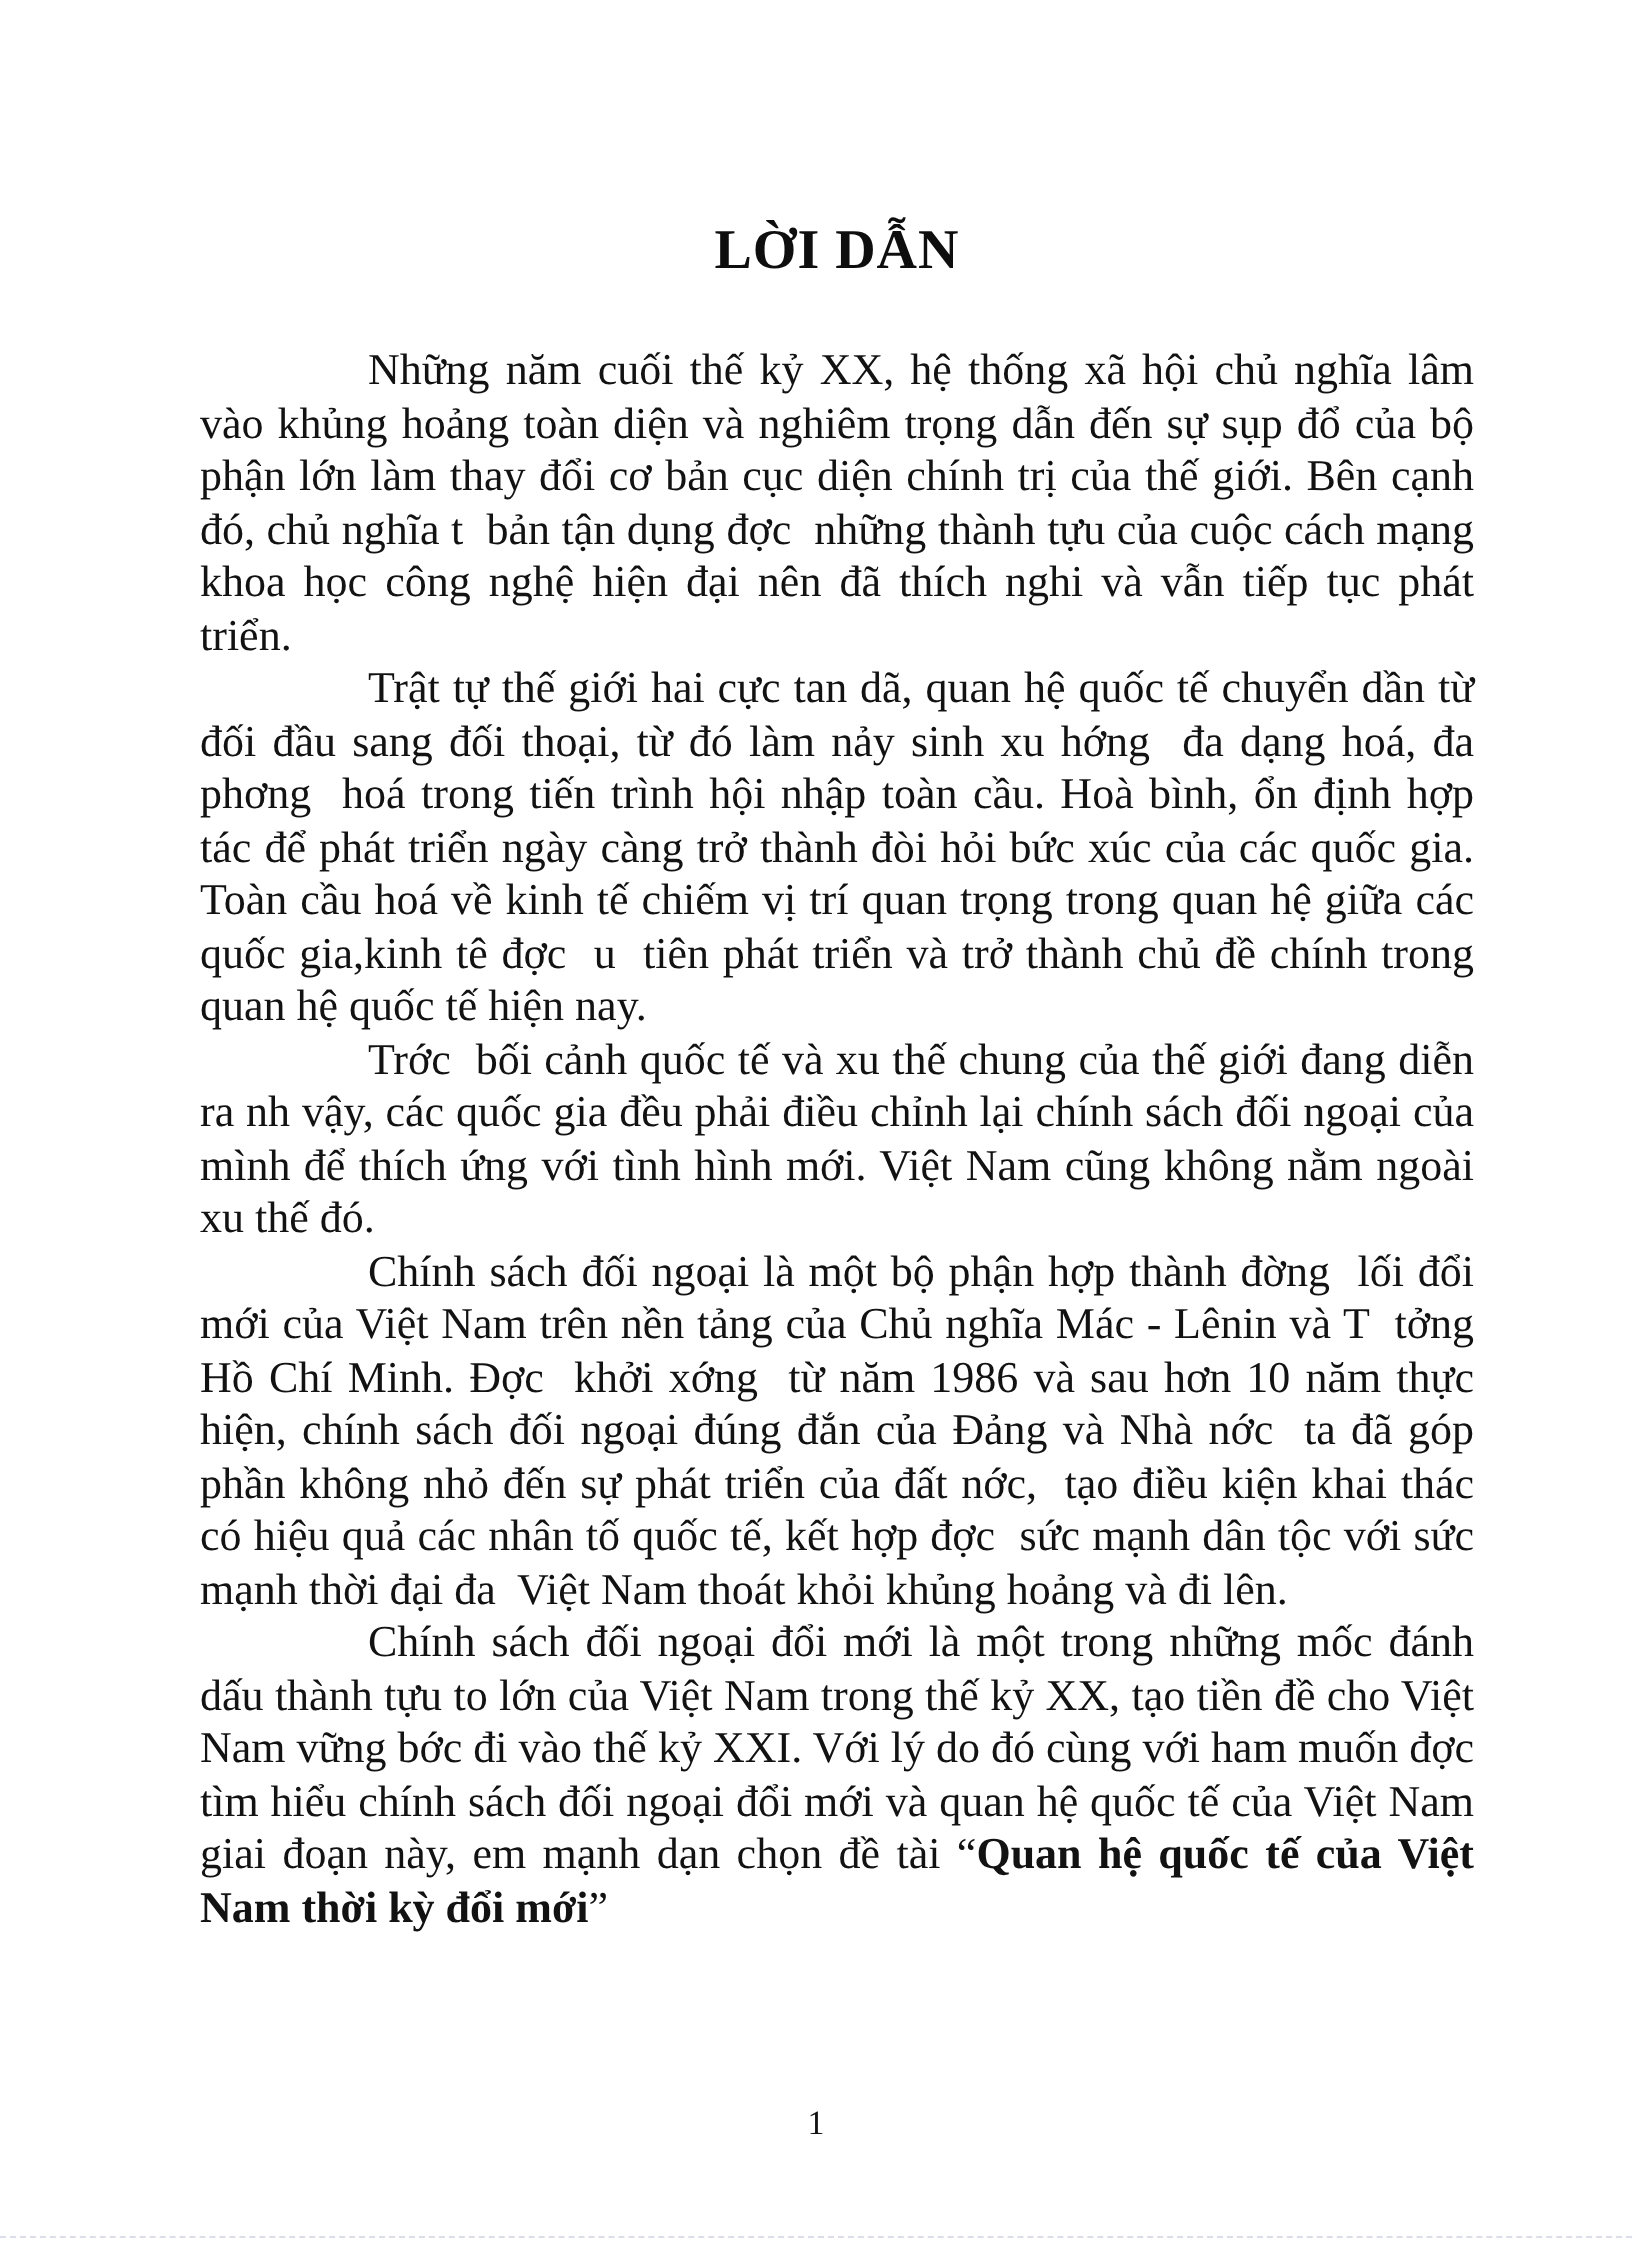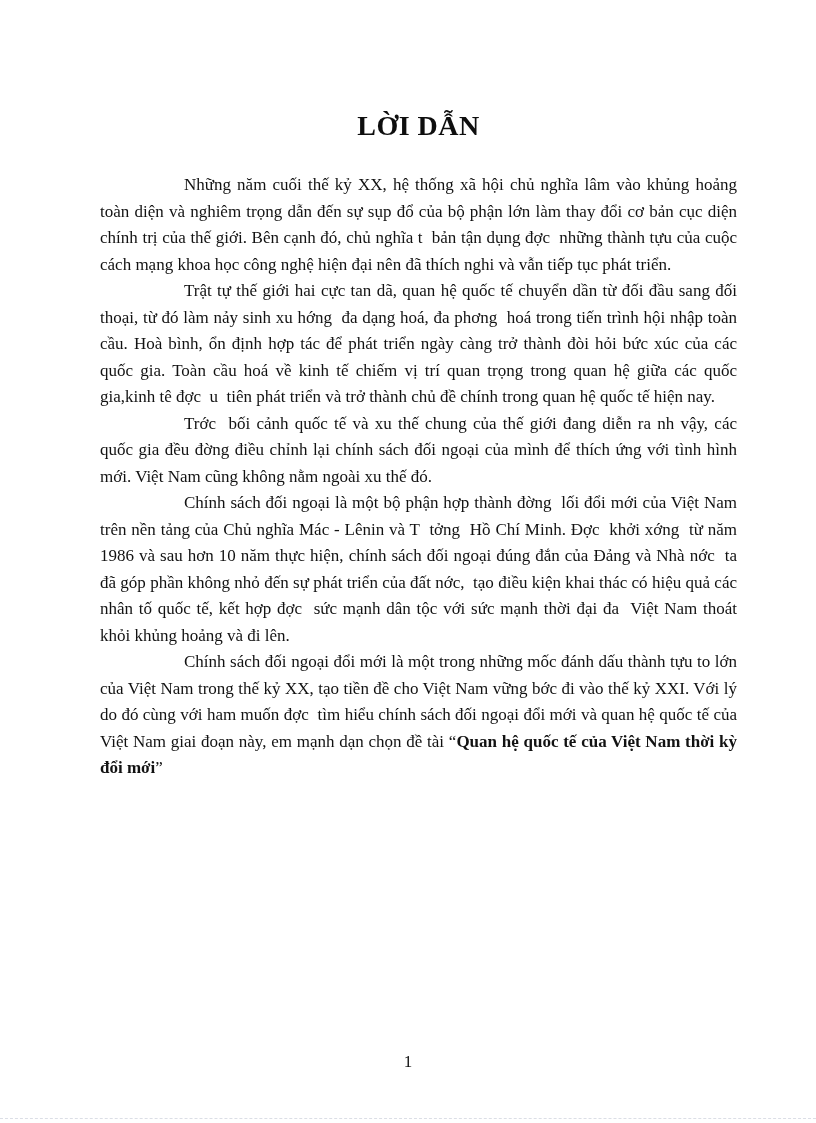--- a/index.html
+++ b/index.html
@@ -25,21 +25,21 @@
   .doc-title {
     margin: 0 0 30px 0;
     font-size: 28px;
     font-weight: bold;
     text-align: center;
     letter-spacing: 0.5px;
     color: #0e0e0e;
   }
   .para {
     margin: 0;
-    font-size: 17px;
+    font-size: 22px;
     line-height: 26.5px;
     text-align: justify;
     text-indent: 84px;
     white-space: pre-wrap;
     color: #121212;
   }
   .para strong {
     font-weight: bold;
   }
   .page-number {
@@ -65,21 +65,21 @@
 <body>
 
 <div class="page">
   <div class="content">
     <h1 class="doc-title">LỜI DẪN</h1>
 
     <p class="para">Những năm cuối thế kỷ XX, hệ thống xã hội chủ nghĩa lâm vào khủng hoảng toàn diện và nghiêm trọng dẫn đến sự sụp đổ của bộ phận lớn làm thay đổi cơ bản cục diện chính trị của thế giới. Bên cạnh đó, chủ nghĩa t  bản tận dụng đợc  những thành tựu của cuộc cách mạng khoa học công nghệ hiện đại nên đã thích nghi và vẫn tiếp tục phát triển.</p>
 
     <p class="para">Trật tự thế giới hai cực tan dã, quan hệ quốc tế chuyển dần từ đối đầu sang đối thoại, từ đó làm nảy sinh xu hớng  đa dạng hoá, đa phơng  hoá trong tiến trình hội nhập toàn cầu. Hoà bình, ổn định hợp tác để phát triển ngày càng trở thành đòi hỏi bức xúc của các quốc gia. Toàn cầu hoá về kinh tế chiếm vị trí quan trọng trong quan hệ giữa các quốc gia,kinh tê đợc  u  tiên phát triển và trở thành chủ đề chính trong quan hệ quốc tế hiện nay.</p>
 
-    <p class="para">Trớc  bối cảnh quốc tế và xu thế chung của thế giới đang diễn ra nh vậy, các quốc gia đều đờng điều chỉnh lại chính sách đối ngoại của mình để thích ứng với tình hình mới. Việt Nam cũng không nằm ngoài xu thế đó.</p>
+    <p class="para">Trớc  bối cảnh quốc tế và xu thế chung của thế giới đang diễn ra nh vậy, các quốc gia đều phải điều chỉnh lại chính sách đối ngoại của mình để thích ứng với tình hình mới. Việt Nam cũng không nằm ngoài xu thế đó.</p>
 
     <p class="para">Chính sách đối ngoại là một bộ phận hợp thành đờng  lối đổi mới của Việt Nam trên nền tảng của Chủ nghĩa Mác - Lênin và T  tởng  Hồ Chí Minh. Đợc  khởi xớng  từ năm 1986 và sau hơn 10 năm thực hiện, chính sách đối ngoại đúng đắn của Đảng và Nhà nớc  ta đã góp phần không nhỏ đến sự phát triển của đất nớc,  tạo điều kiện khai thác có hiệu quả các nhân tố quốc tế, kết hợp đợc  sức mạnh dân tộc với sức mạnh thời đại đa  Việt Nam thoát khỏi khủng hoảng và đi lên.</p>
 
     <p class="para"><span>Chính sách đối ngoại đổi mới là một trong những mốc đánh dấu thành tựu to lớn của Việt Nam trong thế kỷ XX, tạo tiền đề cho Việt Nam vững bớc đi vào thế kỷ XXI. Với lý do đó cùng với ham muốn đợc  tìm hiểu chính sách đối ngoại đổi mới và quan hệ quốc tế của Việt Nam giai đoạn này, em mạnh dạn chọn đề tài “</span><strong>Quan hệ quốc tế của Việt Nam thời kỳ đổi mới</strong><span>”</span></p>
   </div>
 
   <div class="page-number">1</div>
 
   <div class="page-boundary"></div>
 </div>

